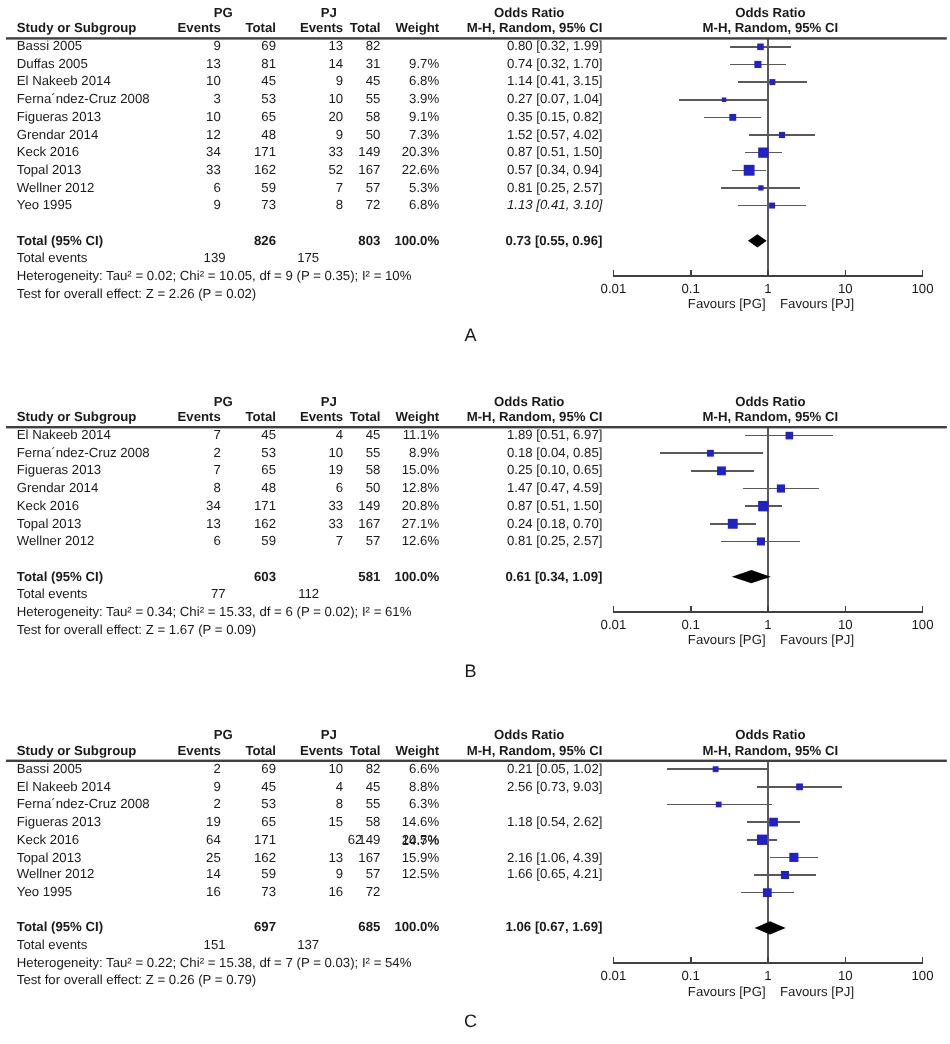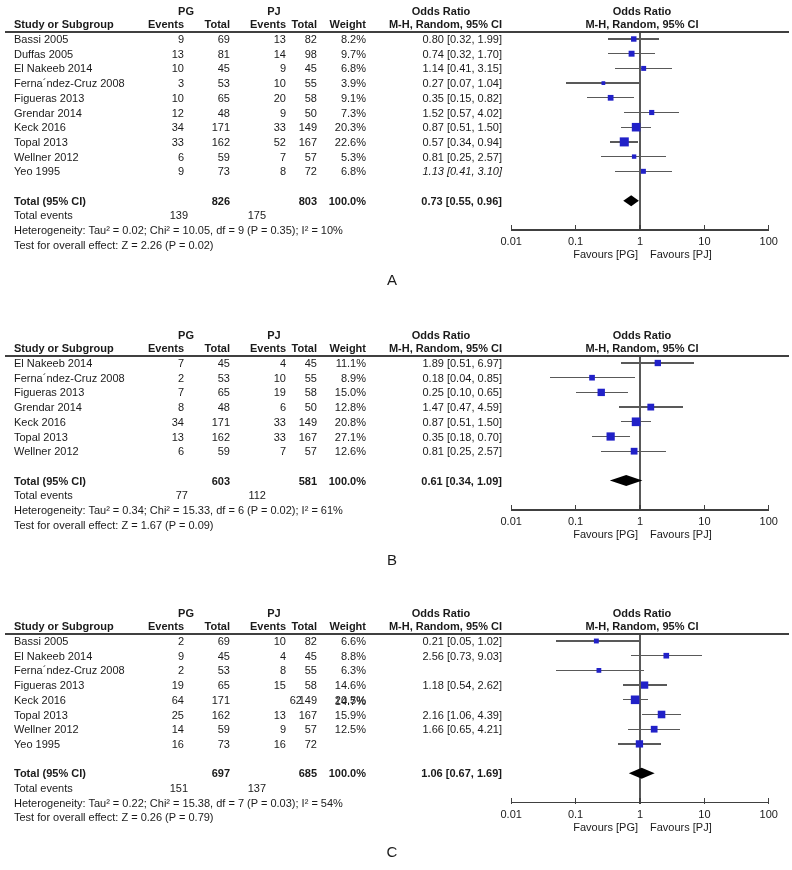--- a/index.html
+++ b/index.html
@@ -115,27 +115,26 @@
     <div class="t r b" style="left: 97px; width: 220px; top: 17px;">Total</div>
     <div class="t r b" style="left: 146px; width: 220px; top: 17px;">Weight</div>
     <div class="t r b" style="left: 282px; width: 220px; top: 17px;">M-H, Random, 95% CI</div>
     <div class="t c b" style="left: 512px; width: 260px; top: 17px;">M-H, Random, 95% CI</div>
     <div class="rule" style="top: 30.5px; background: rgb(64, 64, 64);"></div>
     <div class="t" style="left: 14px; top: 32px;">Bassi 2005</div>
     <div class="t r" style="left: -36px; width: 220px; top: 32px;">9</div>
     <div class="t r" style="left: 10px; width: 220px; top: 32px;">69</div>
     <div class="t r" style="left: 66px; width: 220px; top: 32px;">13</div>
     <div class="t r" style="left: 97px; width: 220px; top: 32px;">82</div>
-    <div class="t r" style="left: 146px; width: 220px; top: 32px;">8.2%</div>
     <div class="t r" style="left: 282px; width: 220px; top: 32px;">0.80 [0.32, 1.99]</div>
     <div class="t" style="left: 14px; top: 47px;">Duffas 2005</div>
     <div class="t r" style="left: -36px; width: 220px; top: 47px;">13</div>
     <div class="t r" style="left: 10px; width: 220px; top: 47px;">81</div>
     <div class="t r" style="left: 66px; width: 220px; top: 47px;">14</div>
-    <div class="t r" style="left: 97px; width: 220px; top: 47px;">98</div>
+    <div class="t r" style="left: 97px; width: 220px; top: 47px;">31</div>
     <div class="t r" style="left: 146px; width: 220px; top: 47px;">9.7%</div>
     <div class="t r" style="left: 282px; width: 220px; top: 47px;">0.74 [0.32, 1.70]</div>
     <div class="t" style="left: 14px; top: 61px;">El Nakeeb 2014</div>
     <div class="t r" style="left: -36px; width: 220px; top: 61px;">10</div>
     <div class="t r" style="left: 10px; width: 220px; top: 61px;">45</div>
     <div class="t r" style="left: 66px; width: 220px; top: 61px;">9</div>
     <div class="t r" style="left: 97px; width: 220px; top: 61px;">45</div>
     <div class="t r" style="left: 146px; width: 220px; top: 61px;">6.8%</div>
     <div class="t r" style="left: 282px; width: 220px; top: 61px;">1.14 [0.41, 3.15]</div>
     <div class="t" style="left: 14px; top: 76px;">Ferna´ndez-Cruz 2008</div>
@@ -252,21 +251,21 @@
     <div class="t r" style="left: 66px; width: 220px; top: 415px;">33</div>
     <div class="t r" style="left: 97px; width: 220px; top: 415px;">149</div>
     <div class="t r" style="left: 146px; width: 220px; top: 415px;">20.8%</div>
     <div class="t r" style="left: 282px; width: 220px; top: 415px;">0.87 [0.51, 1.50]</div>
     <div class="t" style="left: 14px; top: 430px;">Topal 2013</div>
     <div class="t r" style="left: -36px; width: 220px; top: 430px;">13</div>
     <div class="t r" style="left: 10px; width: 220px; top: 430px;">162</div>
     <div class="t r" style="left: 66px; width: 220px; top: 430px;">33</div>
     <div class="t r" style="left: 97px; width: 220px; top: 430px;">167</div>
     <div class="t r" style="left: 146px; width: 220px; top: 430px;">27.1%</div>
-    <div class="t r" style="left: 282px; width: 220px; top: 430px;">0.35 [0.18, 0.70]</div>
+    <div class="t r" style="left: 282px; width: 220px; top: 430px;">0.24 [0.18, 0.70]</div>
     <div class="t" style="left: 14px; top: 444px;">Wellner 2012</div>
     <div class="t r" style="left: -36px; width: 220px; top: 444px;">6</div>
     <div class="t r" style="left: 10px; width: 220px; top: 444px;">59</div>
     <div class="t r" style="left: 66px; width: 220px; top: 444px;">7</div>
     <div class="t r" style="left: 97px; width: 220px; top: 444px;">57</div>
     <div class="t r" style="left: 146px; width: 220px; top: 444px;">12.6%</div>
     <div class="t r" style="left: 282px; width: 220px; top: 444px;">0.81 [0.25, 2.57]</div>
     <div class="t b" style="left: 14px; top: 474px;">Total (95% CI)</div>
     <div class="t r b" style="left: 10px; width: 220px; top: 474px;">603</div>
     <div class="t r b" style="left: 97px; width: 220px; top: 474px;">581</div>

